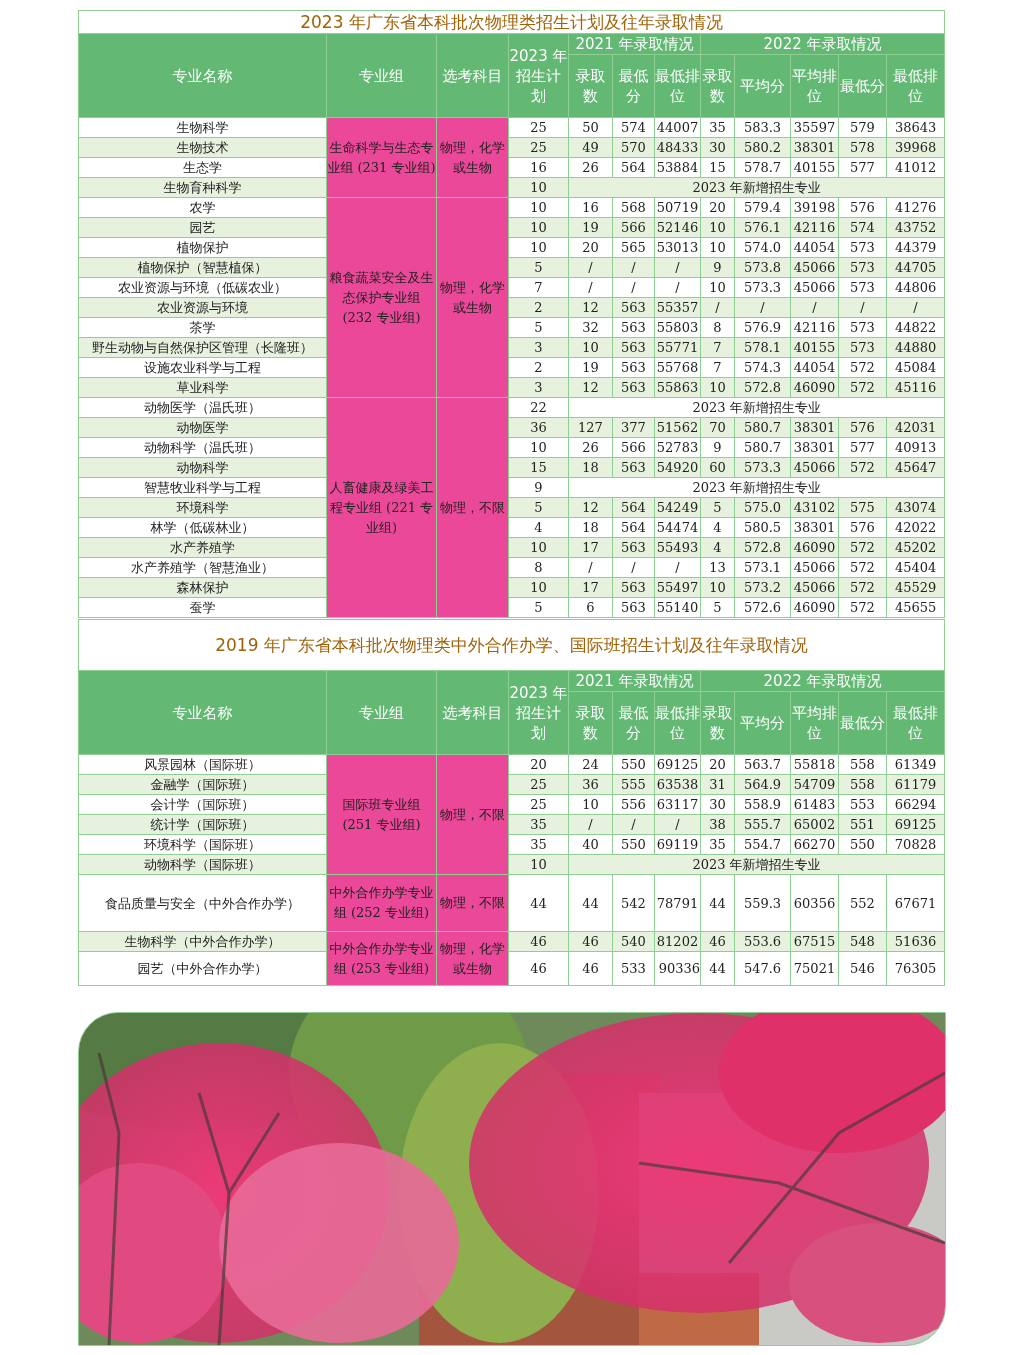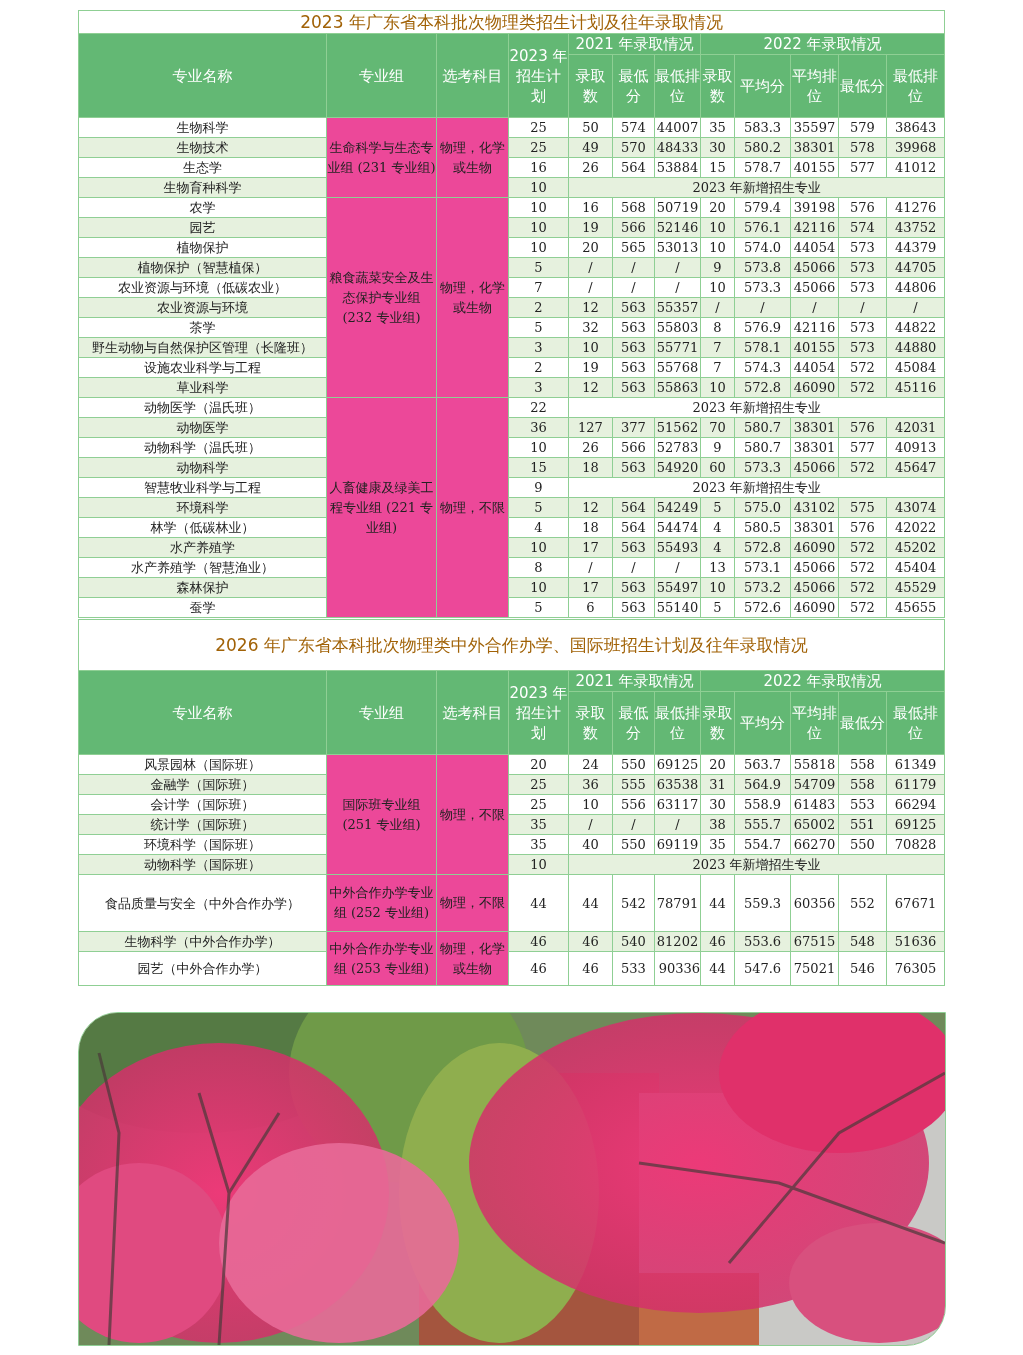--- a/index.html
+++ b/index.html
@@ -365,21 +365,21 @@
         <col style="width: 42px;">
         <col style="width: 46px;">
         <col style="width: 34px;">
         <col style="width: 56px;">
         <col style="width: 48px;">
         <col style="width: 48px;">
         <col style="width: 58px;">
       </colgroup>
       <thead>
         <tr class="title-row">
-          <td colspan="12" style="height: 50px;">2026 年广东省本科批次物理类中外合作办学、国际班招生计划及往年录取情况</td>
+          <td colspan="12" style="height: 50px;">2019 年广东省本科批次物理类中外合作办学、国际班招生计划及往年录取情况</td>
         </tr>
         <tr>
           <th rowspan="2">专业名称</th>
           <th rowspan="2">专业组</th>
           <th rowspan="2">选考科目</th>
           <th rowspan="2">2023 年 招生计划</th>
           <th colspan="3" style="height: 20px;">2021 年录取情况</th>
           <th colspan="5">2022 年录取情况</th>
         </tr>
         <tr>

